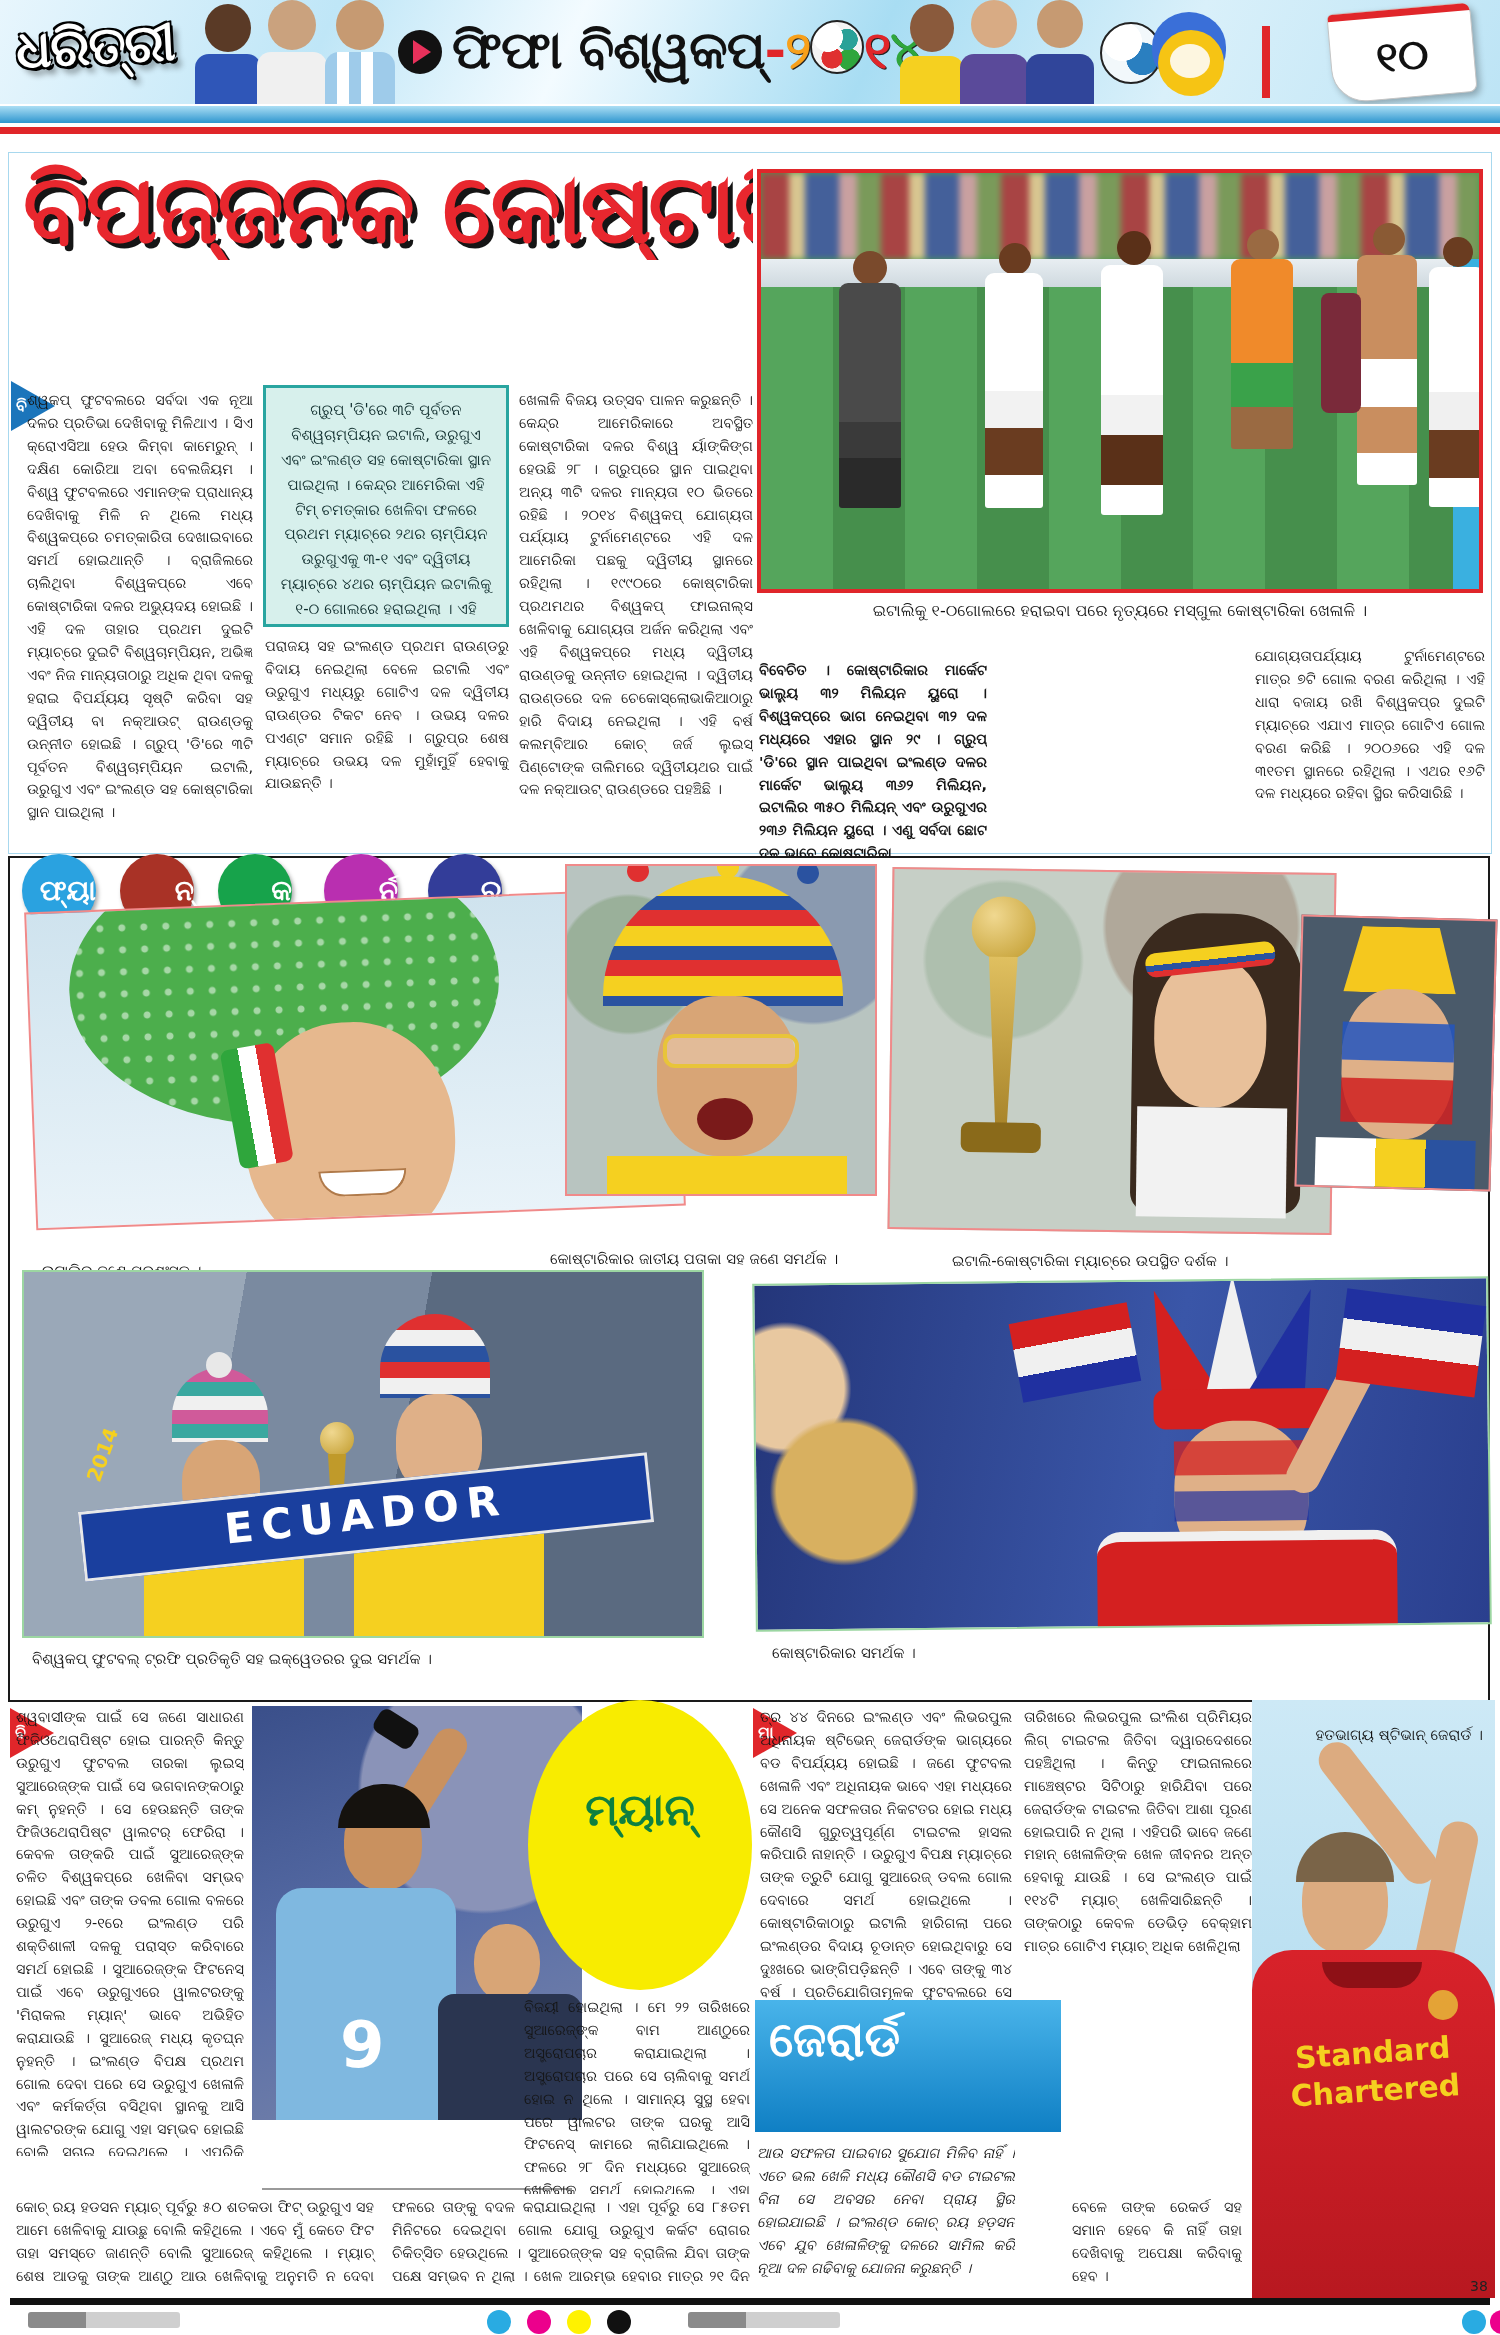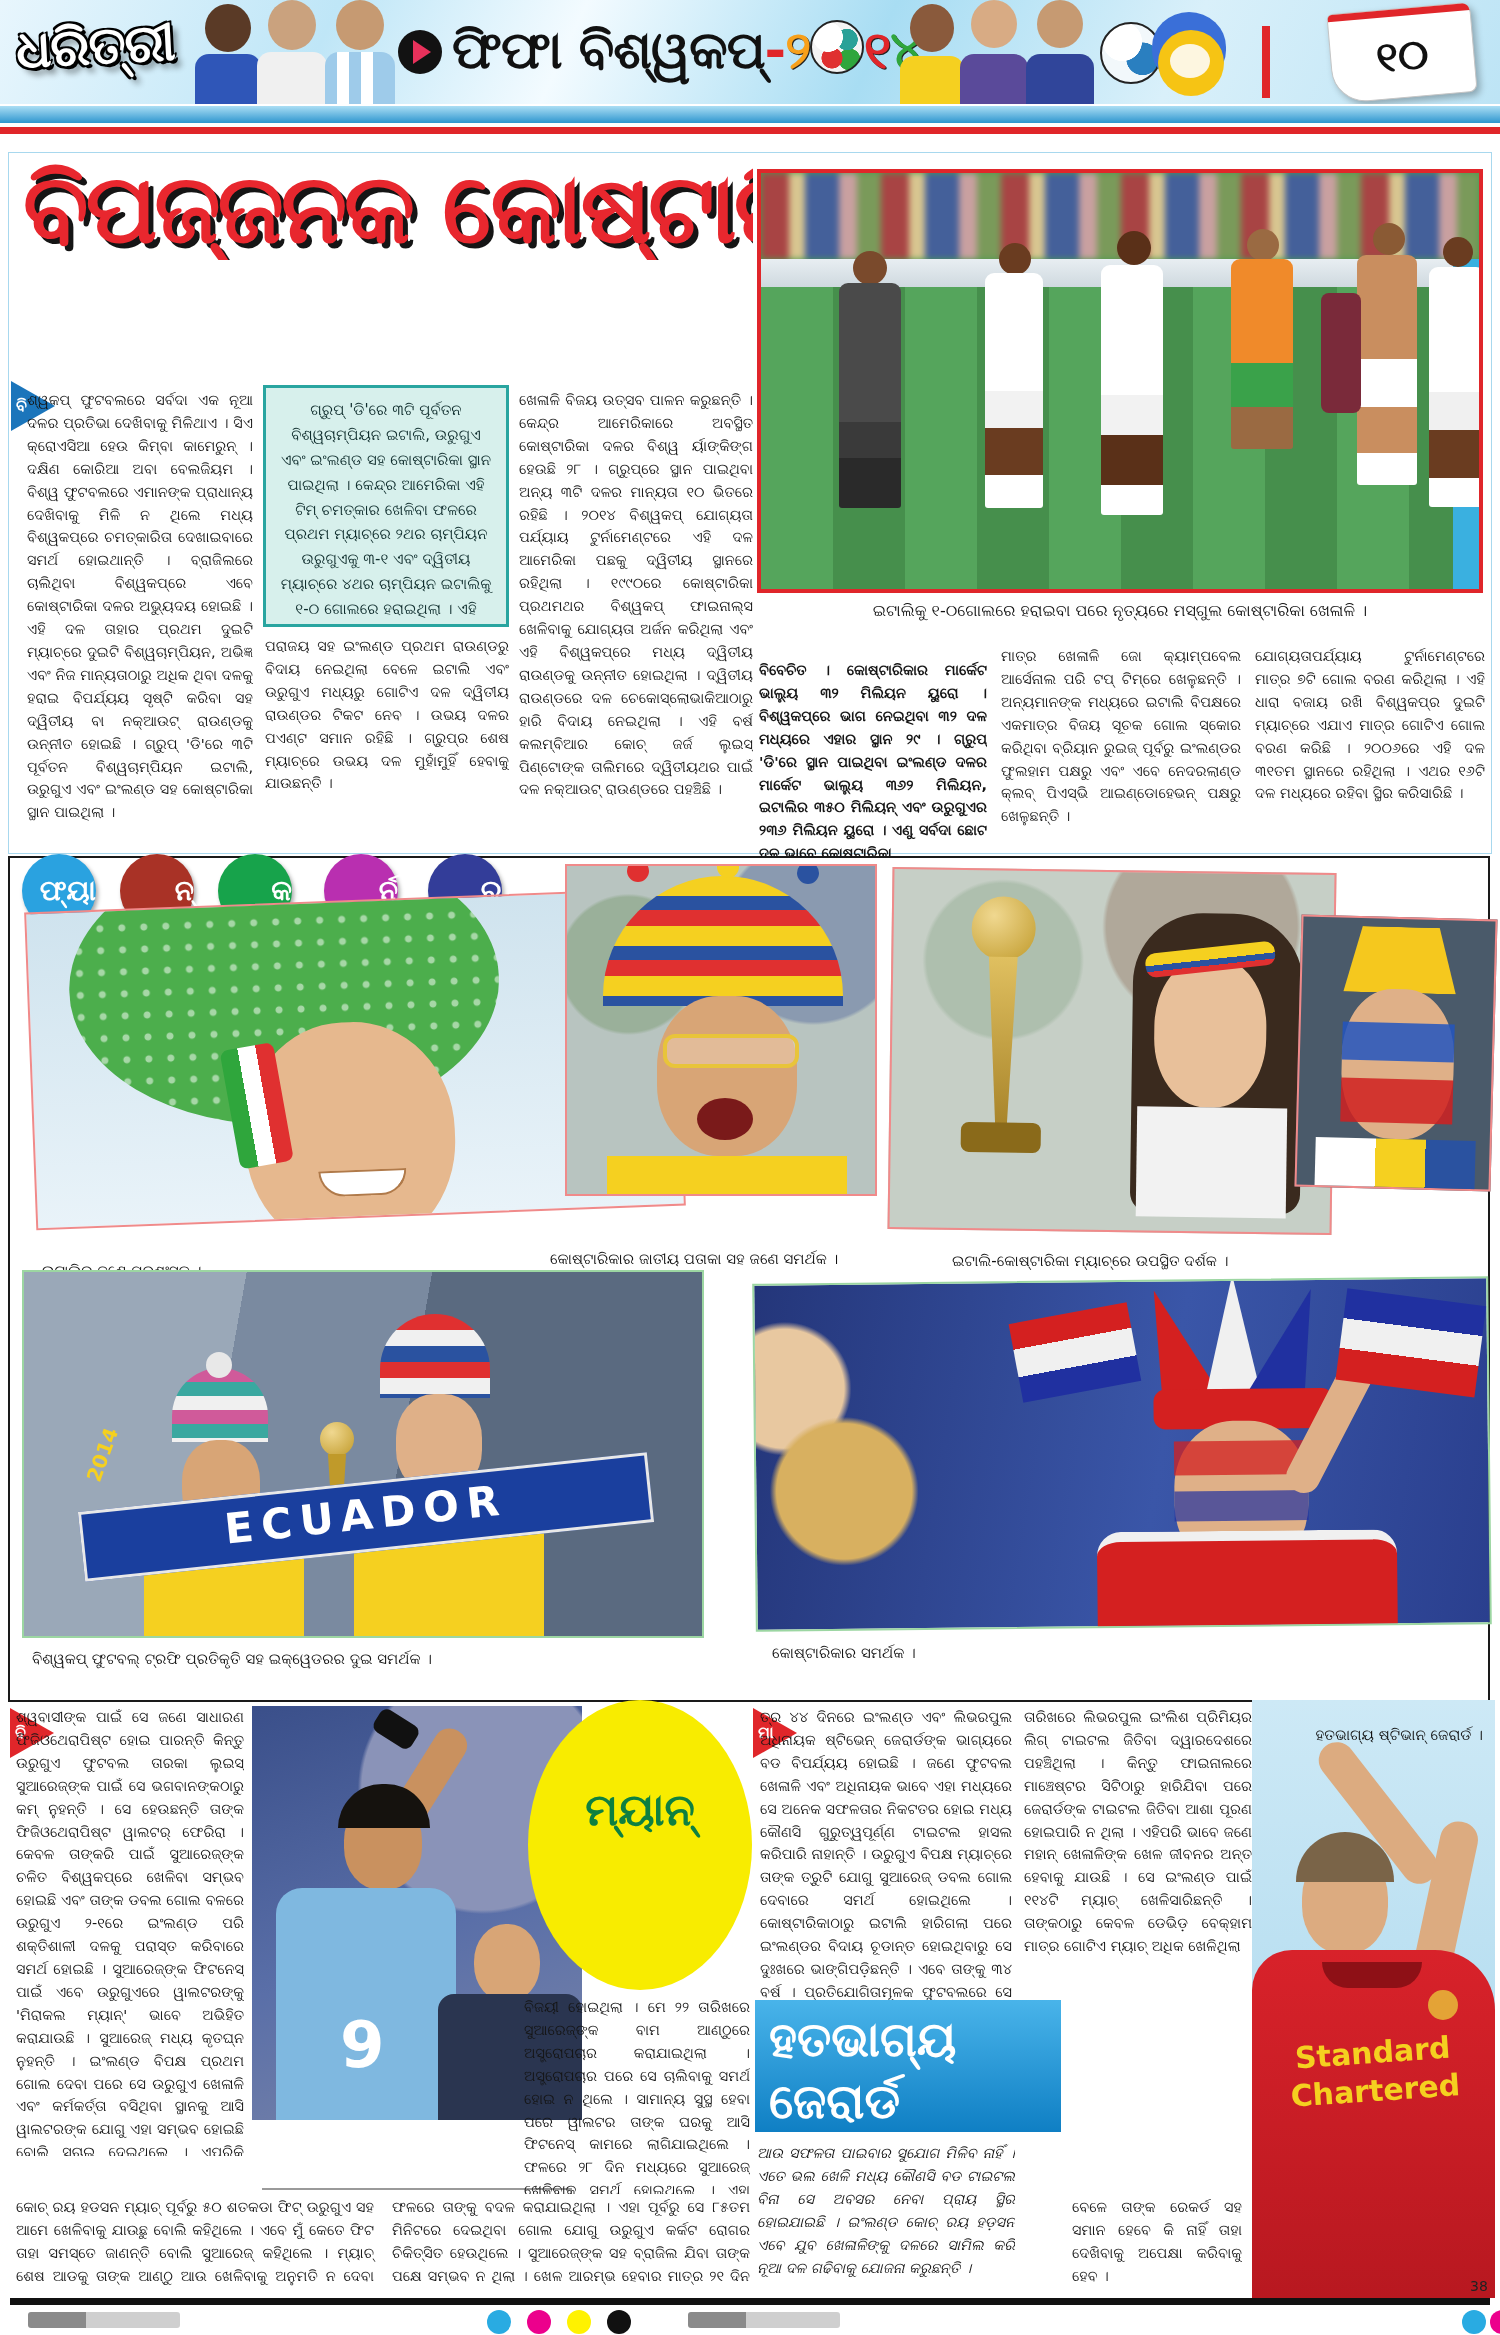--- a/index.html
+++ b/index.html
@@ -173,21 +173,20 @@
       <div class="fig" style="left:470px;top:86px;width:62px;height:190px;background:linear-gradient(#f08a2a 0 55%,#3aa24a 55% 78%,#9a6a42 78%);"></div>
       <div class="ph" style="left:612px;top:50px;width:32px;height:32px;background:#8a5a34;"></div>
       <div class="fig" style="left:596px;top:82px;width:60px;height:230px;background:linear-gradient(#c98e5f 0 45%,#fff 45% 66%,#c98e5f 66% 86%,#fff 86%);"></div>
       <div class="fig" style="left:560px;top:120px;width:40px;height:120px;border-radius:8px;background:#7a2a3a;"></div>
       <div class="ph" style="left:682px;top:64px;width:30px;height:30px;background:#6a3c20;"></div>
       <div class="fig" style="left:668px;top:94px;width:56px;height:240px;background:linear-gradient(#fff 0 52%,#f0f0f0 52% 68%,#6a3c20 68% 88%,#fff 88%);"></div>
     </div>
     <div class="mcap">ଇଟାଲିକୁ ୧-୦ଗୋଲରେ ହରାଇବା ପରେ ନୃତ୍ୟରେ ମସ୍ଗୁଲ କୋଷ୍ଟାରିକା ଖେଳାଳି ।</div>
 
     <div class="col" style="left:750px;top:506px;width:228px;height:200px;font-weight:bold;">ବିବେଚିତ । କୋଷ୍ଟାରିକାର ମାର୍କେଟ ଭାଲ୍ୟୁ ୩୨ ମିଲିୟନ ୟୁରୋ । ବିଶ୍ୱକପ୍ରେ ଭାଗ ନେଇଥିବା ୩୨ ଦଳ ମଧ୍ୟରେ ଏହାର ସ୍ଥାନ ୨୯ । ଗ୍ରୁପ୍ 'ଡି'ରେ ସ୍ଥାନ ପାଇଥିବା ଇଂଲଣ୍ଡ ଦଳର ମାର୍କେଟ ଭାଲ୍ୟୁ ୩୬୨ ମିଲିୟନ, ଇଟାଲିର ୩୫୦ ମିଲିୟନ୍ ଏବଂ ଉରୁଗୁଏର ୨୩୬ ମିଲିୟନ ୟୁରୋ । ଏଣୁ ସର୍ବଦା ଛୋଟ ଦଳ ଭାବେ କୋଷ୍ଟାରିକା</div>
-    <div class="col" style="left:992px;top:492px;width:240px;height:200px;">ମାତ୍ର ଖେଳାଳି ଜୋ କ୍ୟାମ୍ପବେଲ ଆର୍ସେନାଲ ପରି ଟପ୍ ଟିମ୍ରେ ଖେଳୁଛନ୍ତି । ଅନ୍ୟମାନଙ୍କ ମଧ୍ୟରେ ଇଟାଲି ବିପକ୍ଷରେ ଏକମାତ୍ର ବିଜୟ ସୂଚକ ଗୋଲ ସ୍କୋର କରିଥିବା ବ୍ରିୟାନ ରୁଇଜ୍ ପୂର୍ବରୁ ଇଂଲଣ୍ଡର ଫୁଲହାମ ପକ୍ଷରୁ ଏବଂ ଏବେ ନେଦରଲାଣ୍ଡ କ୍ଲବ୍ ପିଏସ୍ଭି ଆଇଣ୍ଡୋହେଭନ୍ ପକ୍ଷରୁ ଖେଳୁଛନ୍ତି ।</div>
     <div class="col" style="left:1246px;top:492px;width:230px;height:200px;">ଯୋଗ୍ୟତାପର୍ଯ୍ୟାୟ ଟୁର୍ନାମେଣ୍ଟରେ ମାତ୍ର ୭ଟି ଗୋଲ ବରଣ କରିଥିଲା । ଏହି ଧାରା ବଜାୟ ରଖି ବିଶ୍ୱକପ୍ର ଦୁଇଟି ମ୍ୟାଚ୍ରେ ଏଯାଏ ମାତ୍ର ଗୋଟିଏ ଗୋଲ ବରଣ କରିଛି । ୨୦୦୬ରେ ଏହି ଦଳ ୩୧ତମ ସ୍ଥାନରେ ରହିଥିଲା । ଏଥର ୧୬ଟି ଦଳ ମଧ୍ୟରେ ରହିବା ସ୍ଥିର କରିସାରିଛି ।</div>
   </div>
 
   <div class="fans">
     <div class="fcir" style="left: 12px; top: -4px; background: rgb(42, 162, 224);"><span>ଫ୍ୟା</span></div>
     <div class="fcir" style="left: 110px; top: -4px; background: rgb(169, 50, 38);"><span>ନ୍</span></div>
     <div class="fcir" style="left: 208px; top: -4px; background: rgb(23, 163, 75);"><span>କ</span></div>
     <div class="fcir" style="left: 314px; top: -4px; background: rgb(185, 47, 176);"><span>ର୍ନ</span></div>
     <div class="fcir" style="left: 418px; top: -4px; background: rgb(51, 61, 153);"><span>ର</span></div>
 
@@ -303,21 +302,20 @@
       <div class="abs" style="left:176px;top:40px;width:30px;height:30px;border-radius:50%;background:#e8c43a;opacity:.8;"></div>
       <div class="sponsor" style="left:22px;top:84px;width:200px;font-size:30px;">
         <div>Standard</div>
         <div>Chartered</div>
       </div>
     </div>
   </div>
   <div class="cap" style="left:1308px;top:1726px;width:175px;text-align:right;">ହତଭାଗ୍ୟ ଷ୍ଟିଭାନ୍ ଜେରାର୍ଡ ।</div>
 
   <div class="gbox">
-    <div>ହତଭାଗ୍ୟ</div>
     <div>ଜେରାର୍ଡ</div>
   </div>
   <div class="col" style="left:757px;top:2142px;width:258px;height:156px;font-style:italic;">ଆଉ ସଫଳତା ପାଇବାର ସୁଯୋଗ ମିଳିବ ନାହିଁ । ଏତେ ଭଲ ଖେଳି ମଧ୍ୟ କୌଣସି ବଡ ଟାଇଟଲ ବିନା ସେ ଅବସର ନେବା ପ୍ରାୟ ସ୍ଥିର ହୋଇଯାଇଛି । ଇଂଲଣ୍ଡ କୋଚ୍ ରୟ ହଡ଼ସନ ଏବେ ଯୁବ ଖେଳାଳିଙ୍କୁ ଦଳରେ ସାମିଲ କରି ନୂଆ ଦଳ ଗଢିବାକୁ ଯୋଜନା କରୁଛନ୍ତି ।</div>
   <div class="col" style="left:1072px;top:2196px;width:170px;height:102px;">ବେଳେ ତାଙ୍କ ରେକର୍ଡ ସହ ସମାନ ହେବେ କି ନାହିଁ ତାହା ଦେଖିବାକୁ ଅପେକ୍ଷା କରିବାକୁ ହେବ ।</div>
 
   <div class="frule"></div>
   <div class="regbar" style="left:28px;"></div>
   <div class="regbar" style="left:688px;"></div>
   <div class="dot" style="left: 487px; background: rgb(41, 171, 226);"></div>
   <div class="dot" style="left: 527px; background: rgb(236, 0, 140);"></div>

